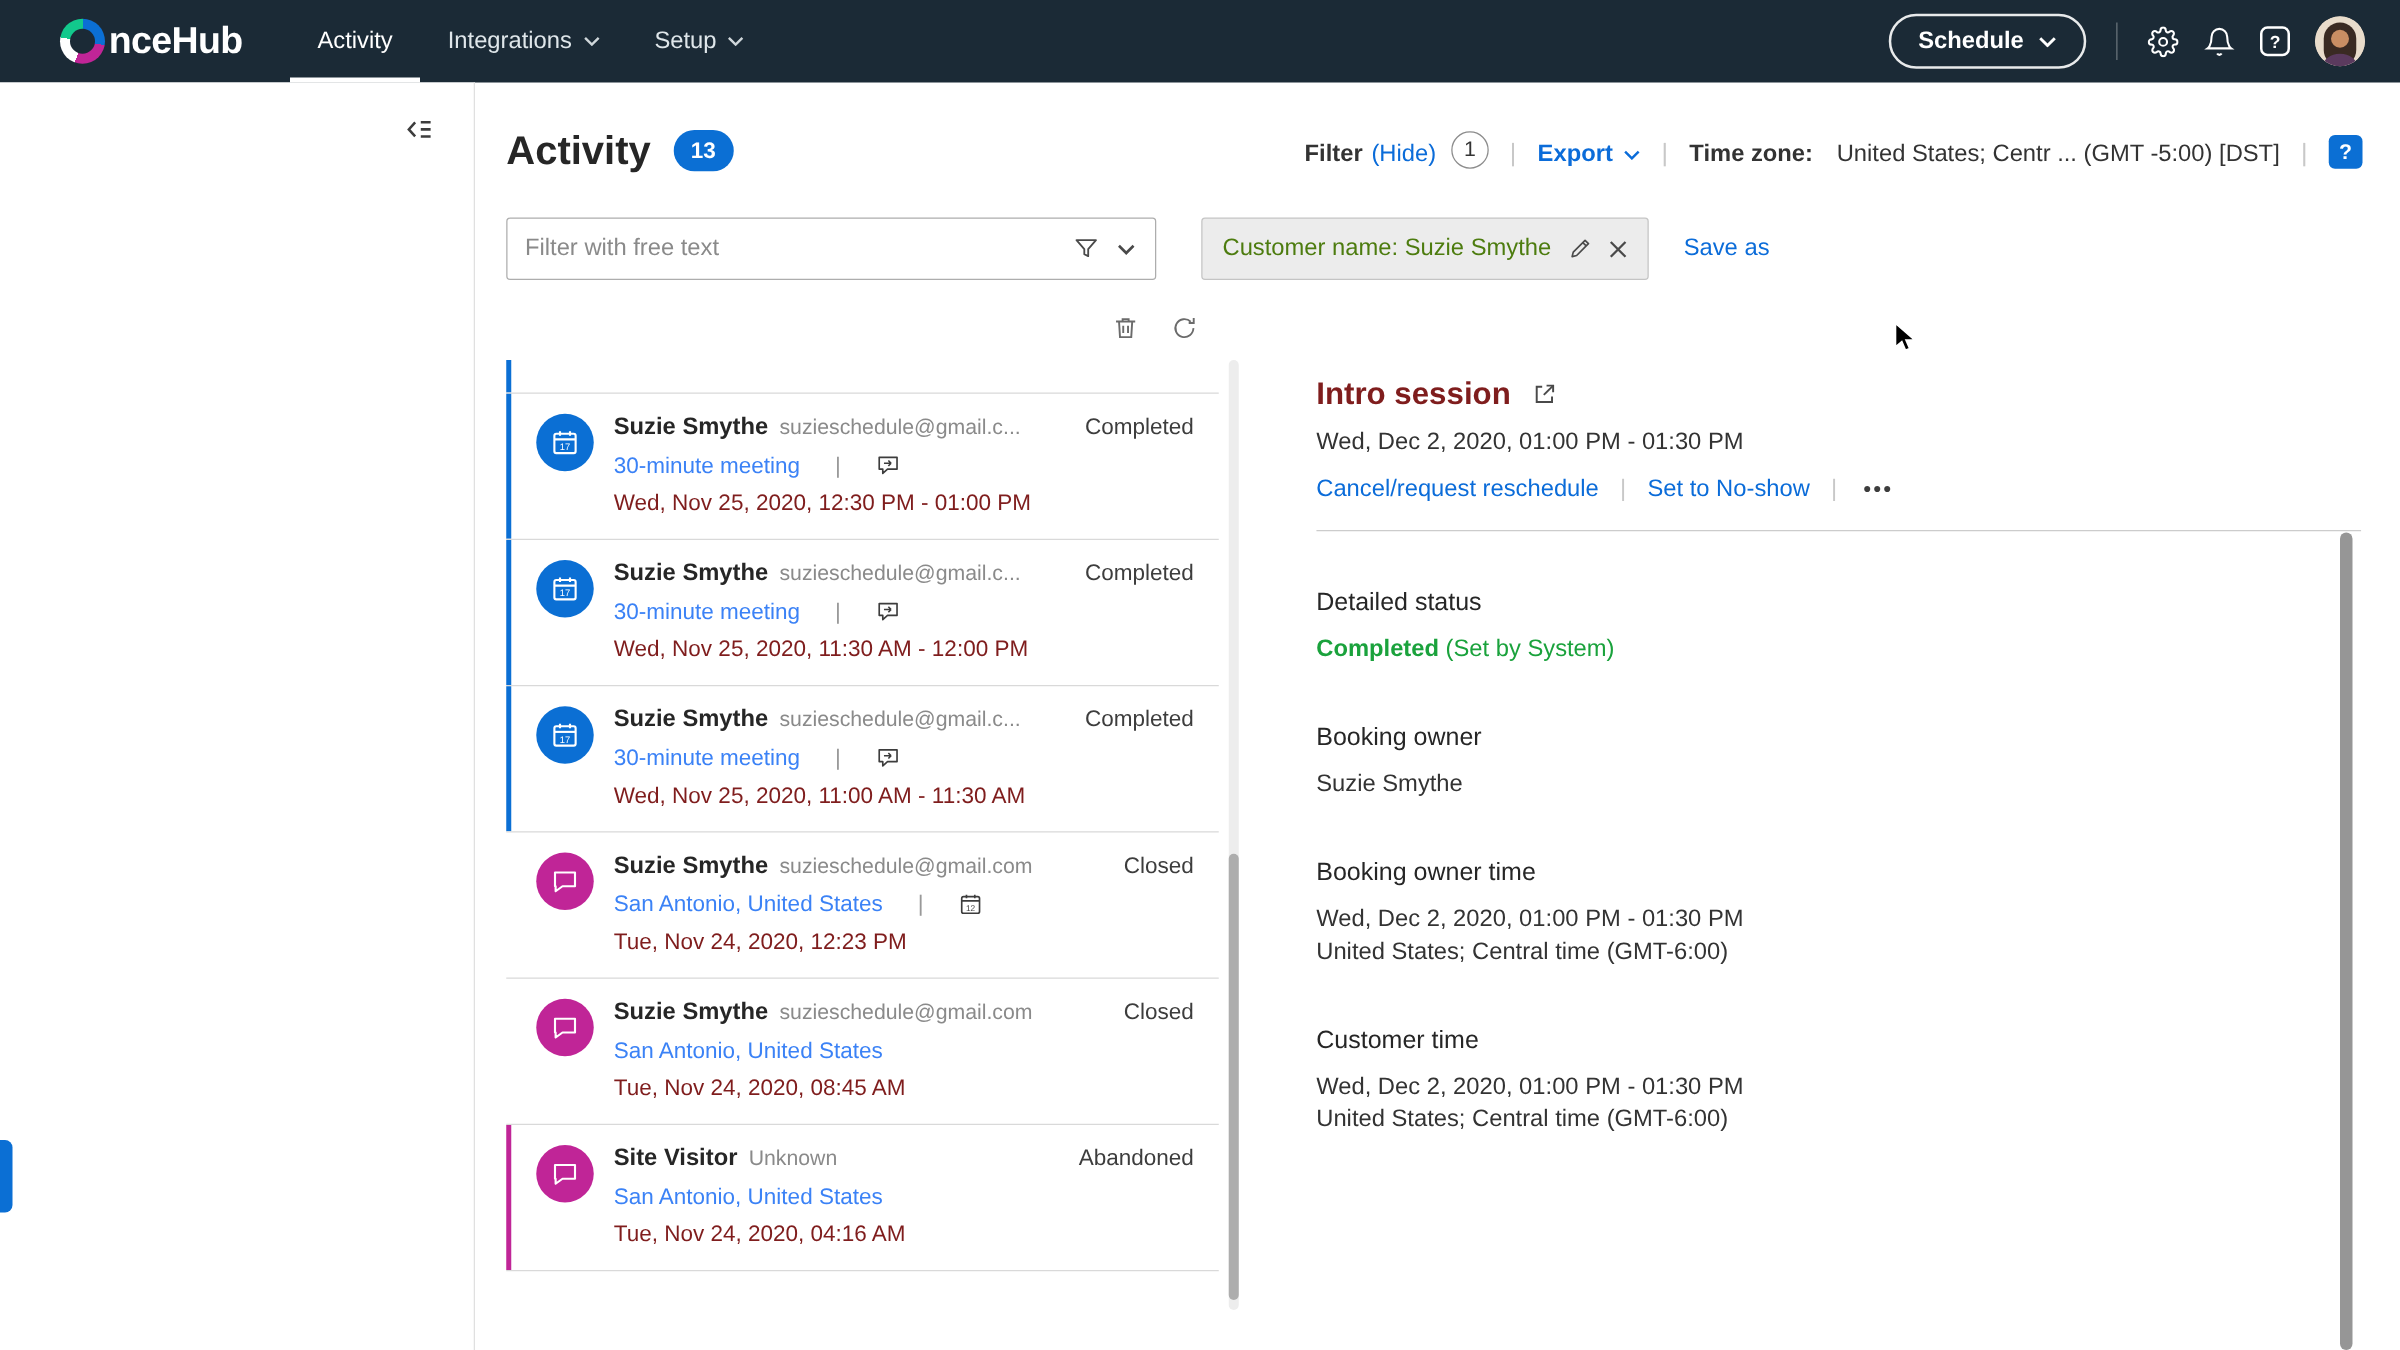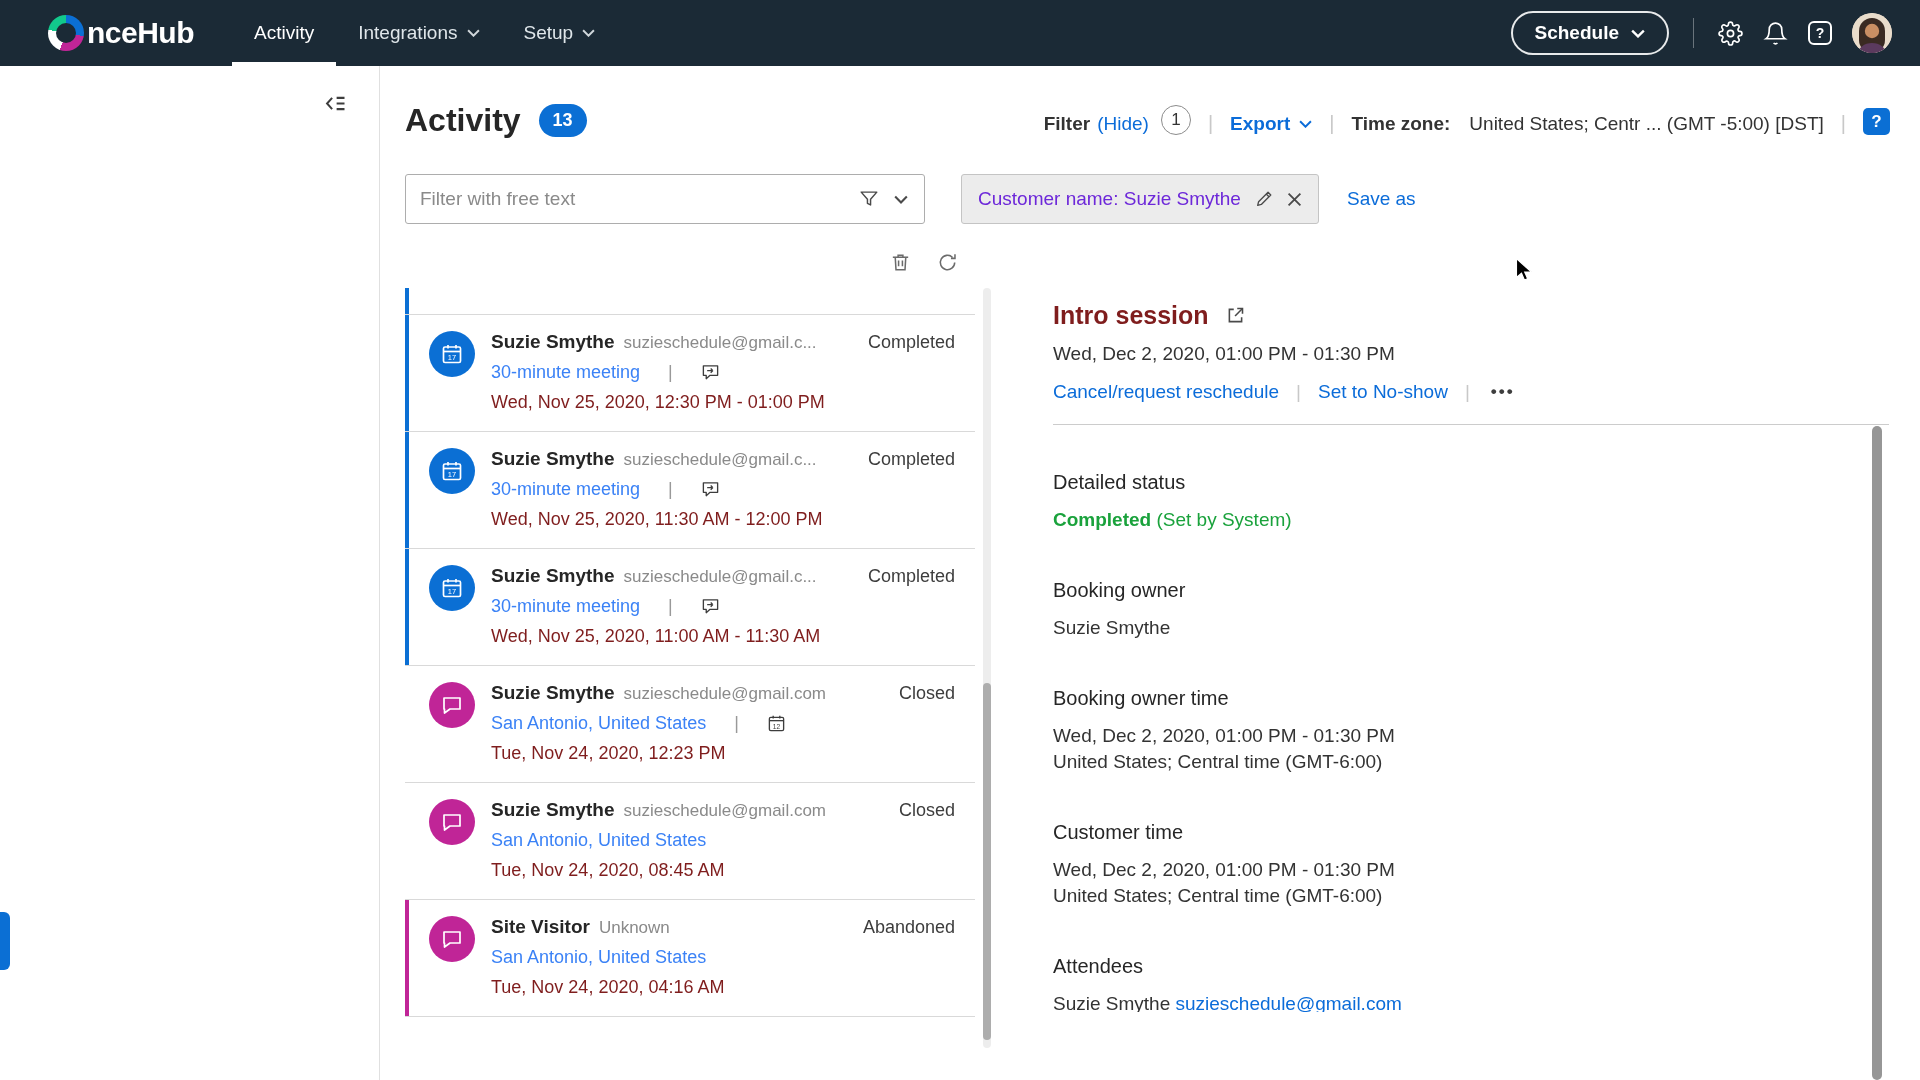--- a/index.html
+++ b/index.html
@@ -72,21 +72,21 @@
   .hdr-help::before{content:"?";color:#fff;font-weight:bold;font-size:17px;}
 
   
   .filter-row{display:flex;align-items:center;margin-top:26px;}
   .free-text{width:520px;height:50px;border:1px solid #adadad;border-radius:3px;display:flex;align-items:center;background:#fff;}
   .free-text input{flex:1;border:none;outline:none;font-size:19px;padding:0 14px;color:#333;
     font-family:inherit;background:transparent;}
   .free-text input::placeholder{color:#8a8a8a;}
   .ft-icons{display:flex;align-items:center;gap:14px;padding:0 16px;cursor:pointer;}
   .chip{margin-left:36px;height:50px;background:#ececec;border:1px solid #c4c4c4;border-radius:3px;
-    padding:0 16px;display:flex;align-items:center;gap:14px;font-size:19px;color:#6d28d9;}
+    padding:0 16px;display:flex;align-items:center;gap:14px;font-size:19px;color:#4d7c0f;}
   .chip .chip-icon{cursor:pointer;display:flex;}
   .save-as{margin-left:28px;font-size:19px;}
 
   
   .panes{display:flex;margin-top:20px;height:836px;position:relative;}
   .list-pane{width:570px;flex-shrink:0;display:flex;flex-direction:column;}
   .list-toolbar{height:44px;display:flex;align-items:center;justify-content:flex-end;gap:20px;padding:0 14px 8px 0;}
   .tool-btn{background:none;border:none;cursor:pointer;padding:2px;}
   .activity-list{flex:1;}
   .list-item{position:relative;display:flex;padding:16px 0 18px 24px;border-top:1px solid var(--border);cursor:pointer;}
@@ -494,27 +494,20 @@
         </section>
 
         <section class="detail-section">
           <h3>Customer time</h3>
           <div class="detail-value">
             <div>Wed, Dec 2, 2020, 01:00 PM - 01:30 PM</div>
             <div>United States; Central time (GMT-6:00)</div>
           </div>
         </section>
 
-        <section class="detail-section">
-          <h3>Attendees</h3>
-          <div class="detail-value">
-            <span>Suzie Smythe</span>
-            <a class="link">suzieschedule@gmail.com</a>
-          </div>
-        </section>
       </section>
     </div>
   </main>
 </div>
 
 <span class="left-blue-tab"></span>
 <div class="detail-scrollbar"></div>
 <span class="mouse-cursor">
   <svg width="22" height="24" viewBox="0 0 13 19">
       <path d="M0.5 0.5v15l4-3.4 2.3 5.4 2.6-1.1-2.3-5.3h5.4z" fill="#000" stroke="#fff" stroke-width="1"></path>

